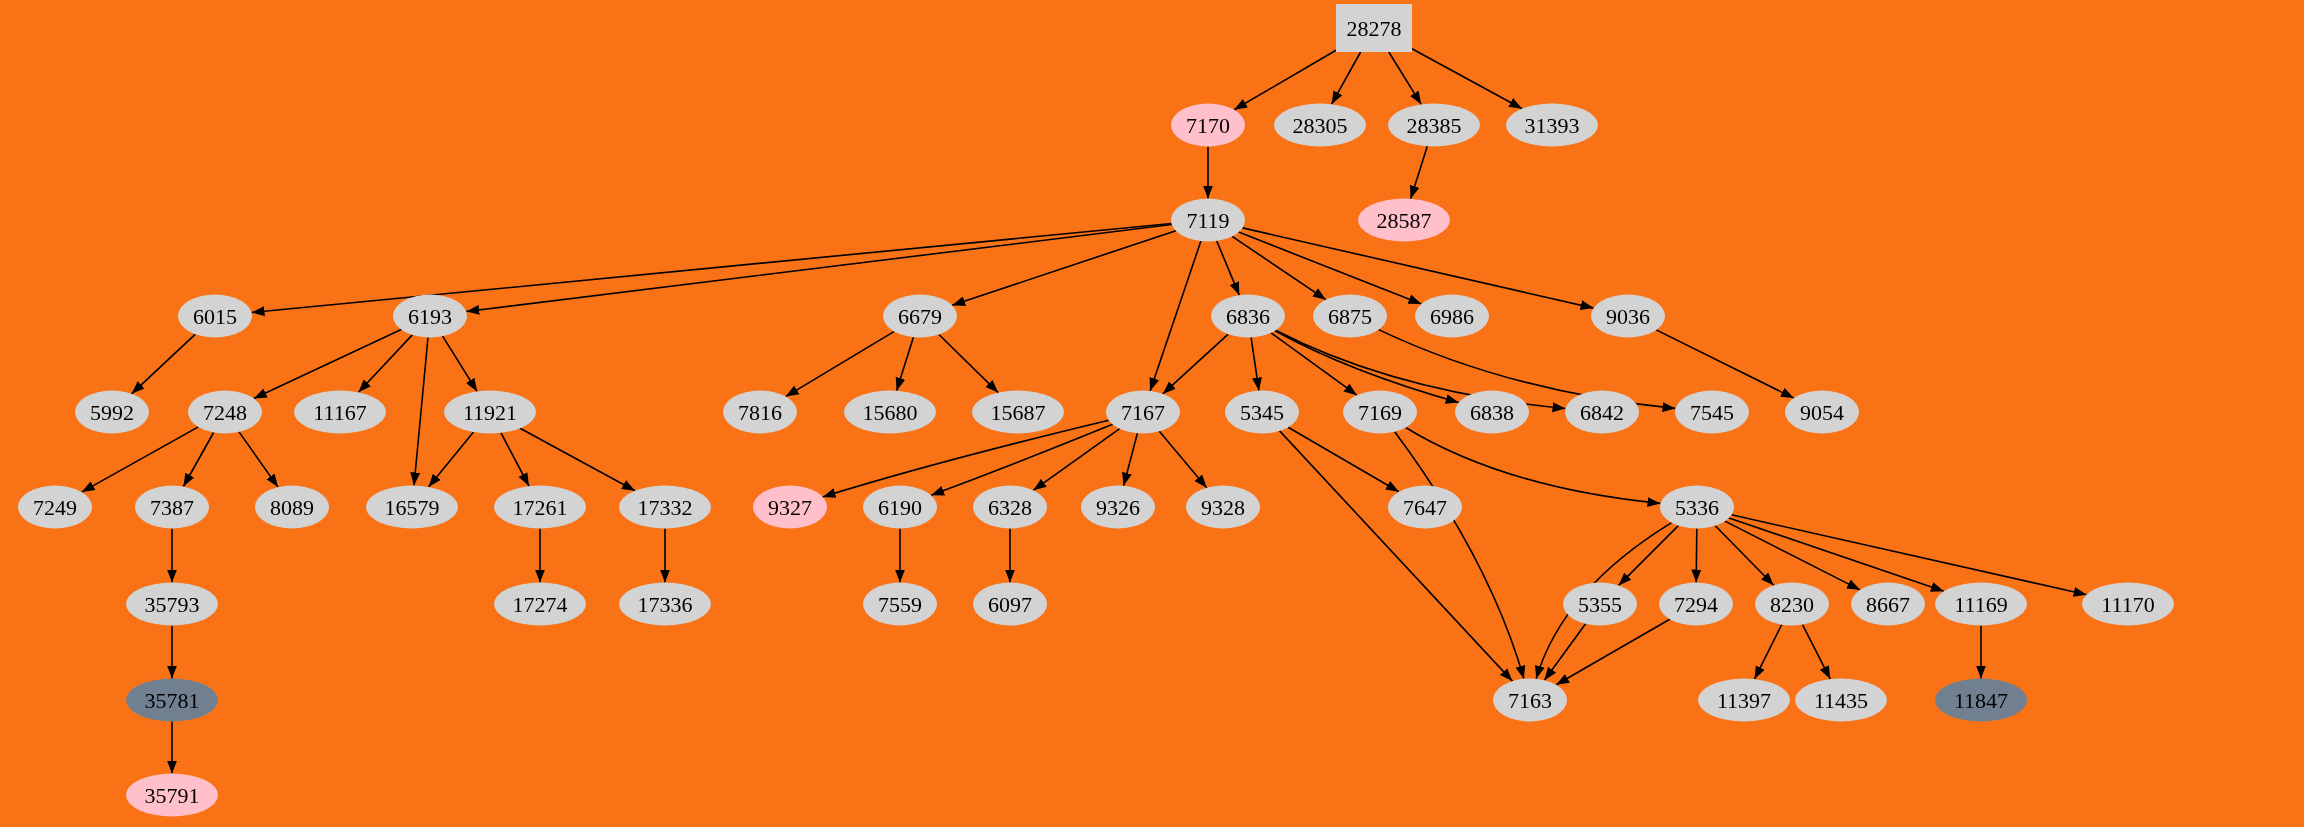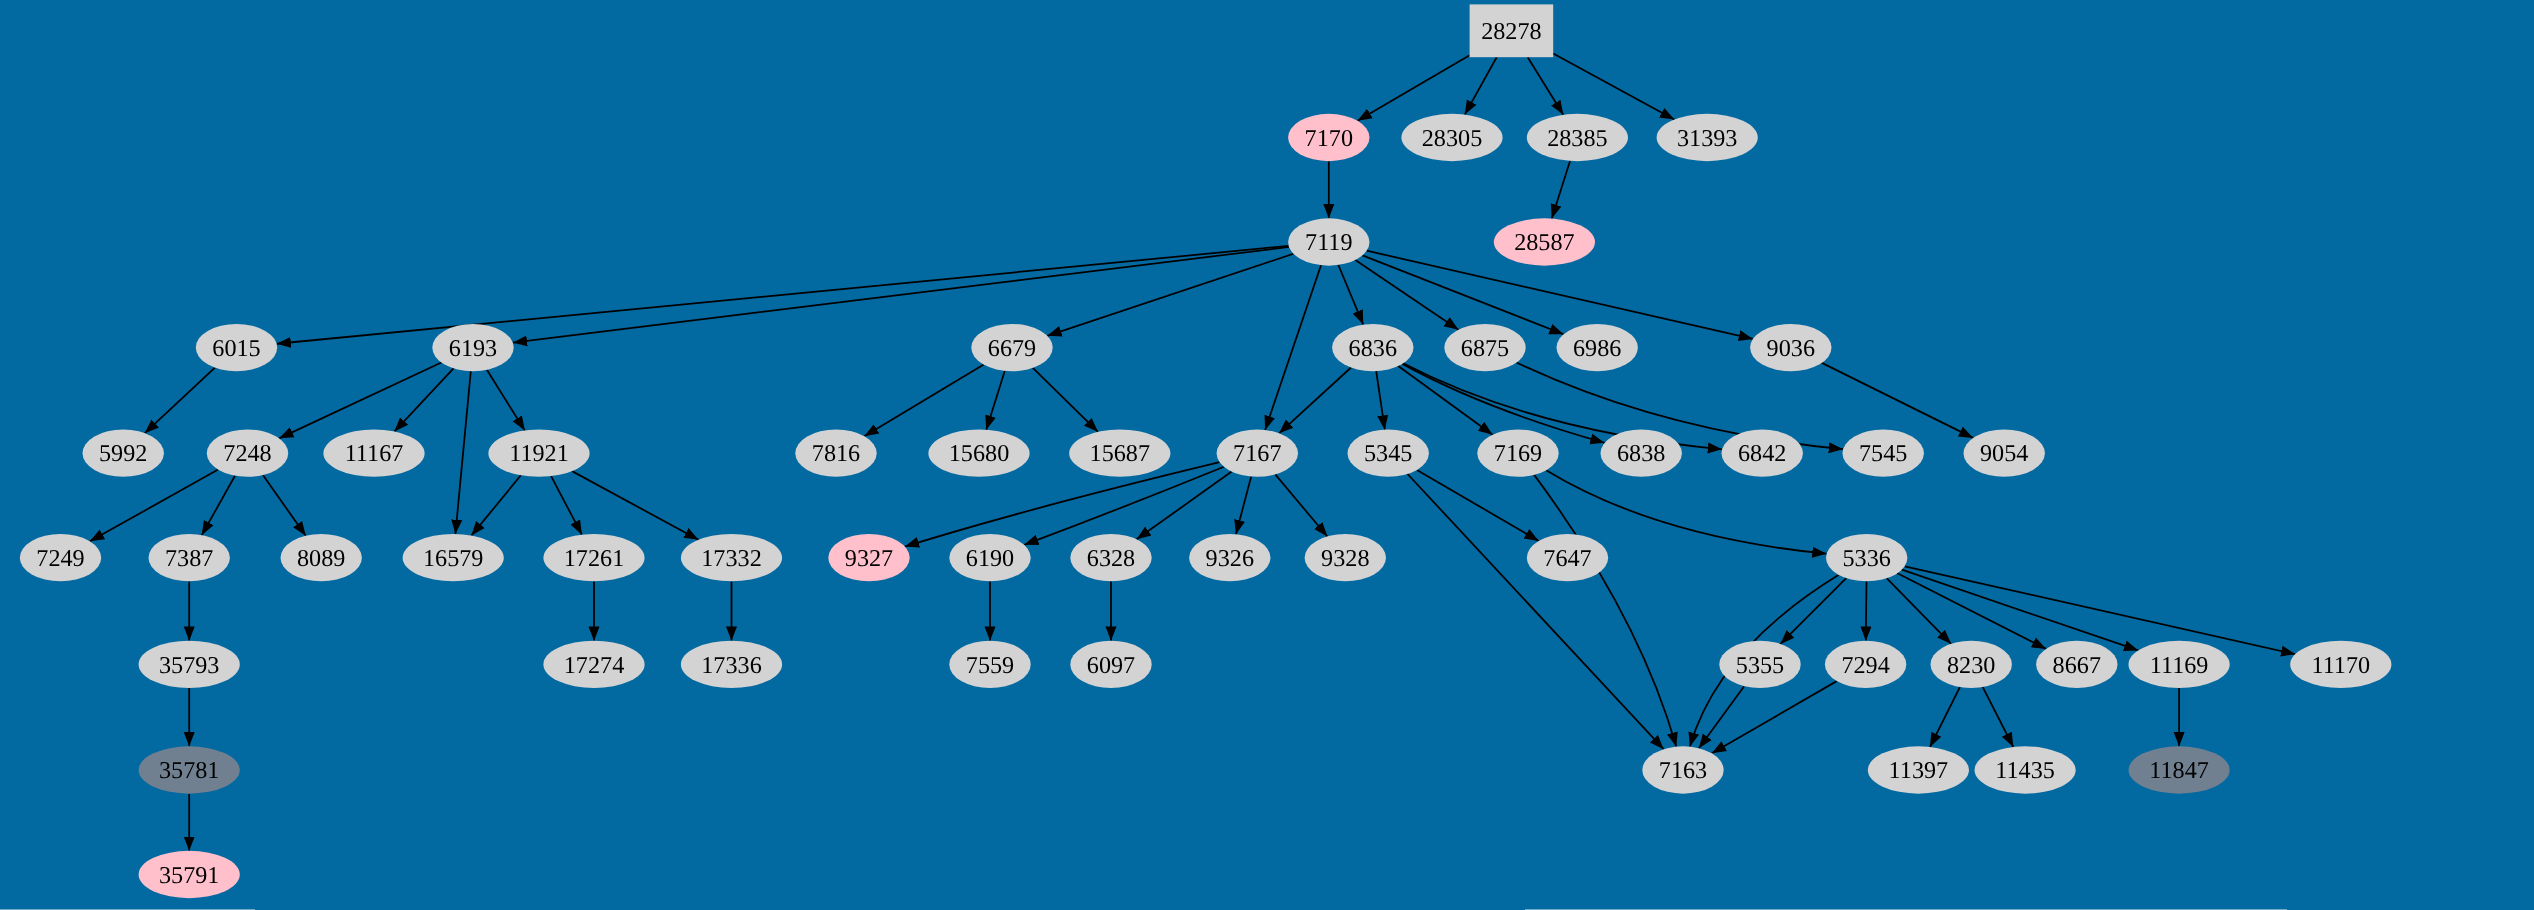--- a/index.html
+++ b/index.html
@@ -3,21 +3,21 @@
 <meta charset="utf-8">
 <style>
   html, body {
     margin: 0;
     padding: 0;
     background: #ffffff;
   }
   .graph-canvas {
     width: 2304px;
     height: 827px;
-    background: #0369a1;
+    background: #f97316;
     overflow: hidden;
     text-align: right;
   }
   svg {
     display: block;
     font-family: "Liberation Serif", "DejaVu Serif", serif;
   }
   .node-label {
     font-size: 22px;
     text-anchor: middle;

